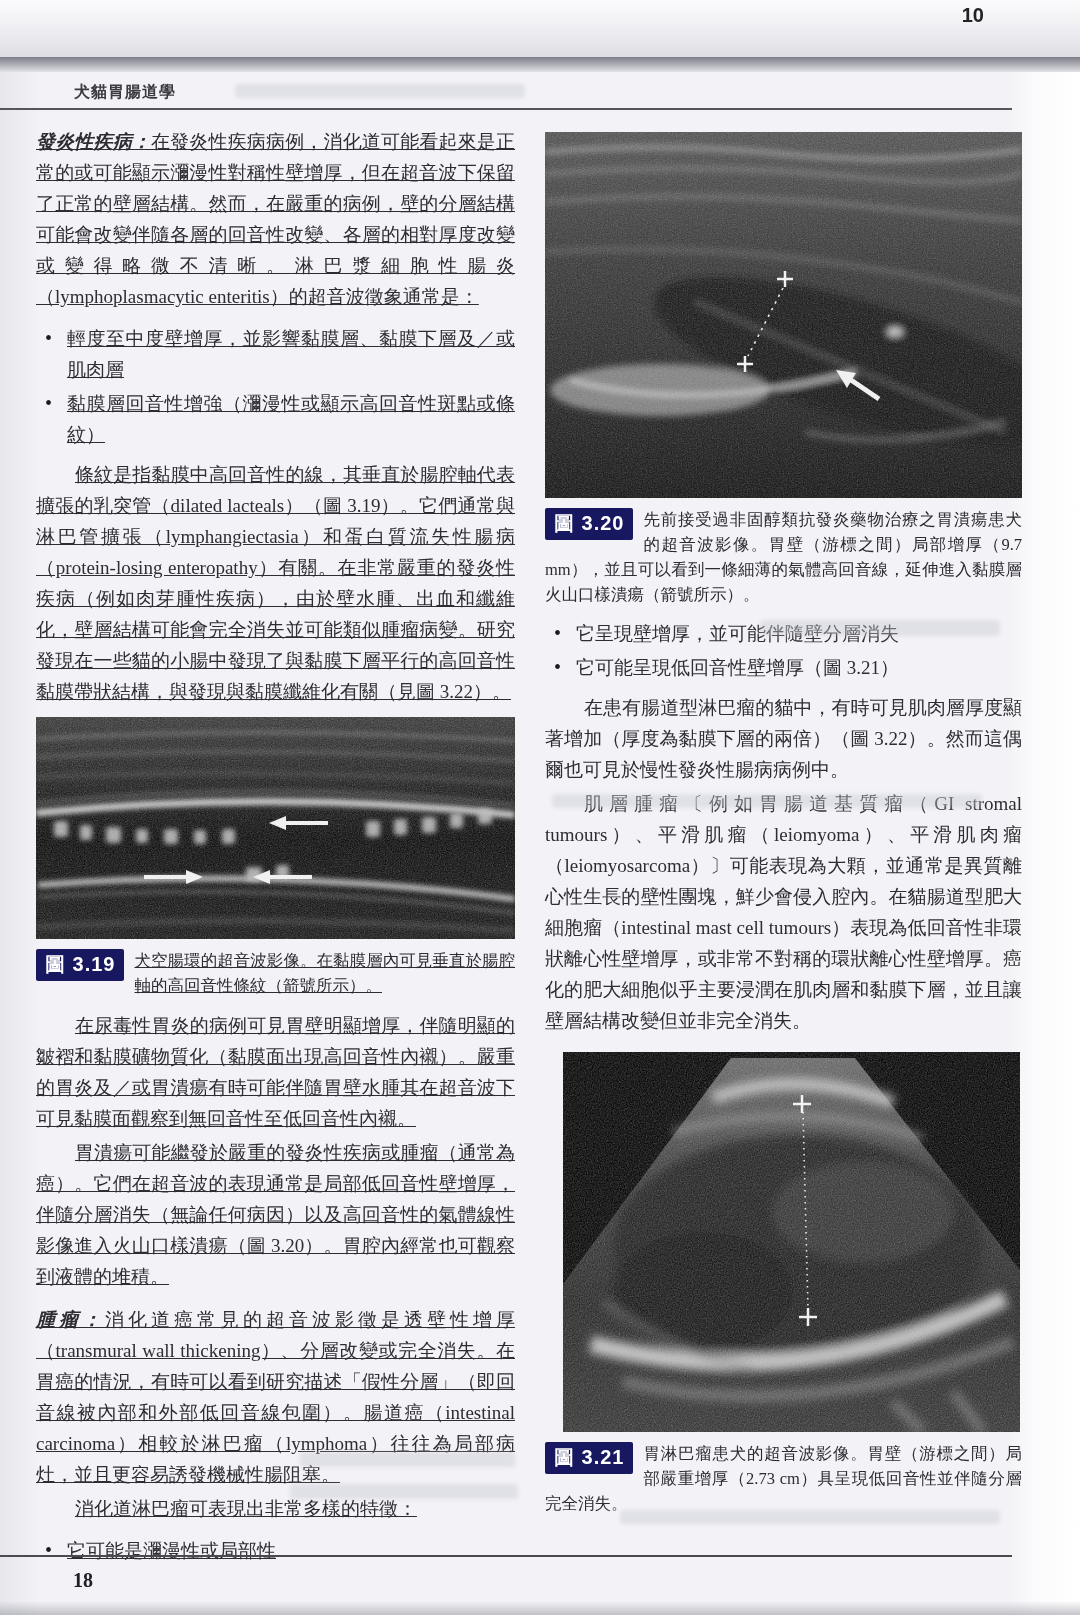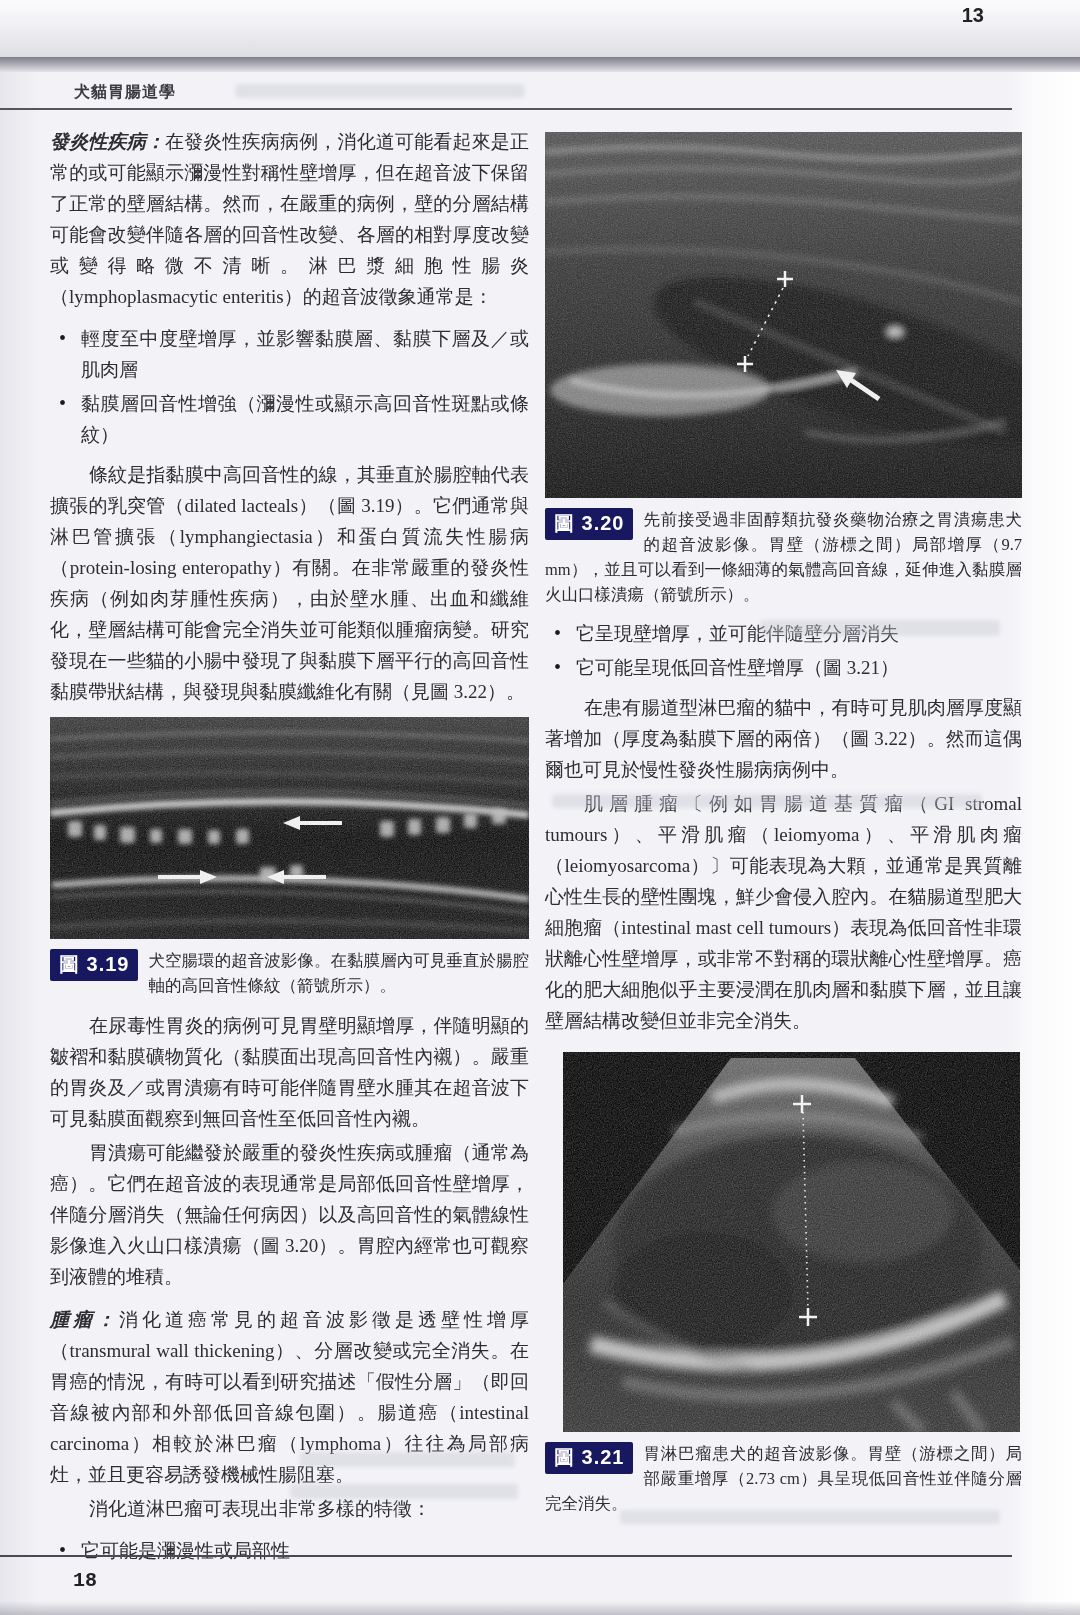--- a/index.html
+++ b/index.html
@@ -22,21 +22,21 @@
   .page{position:absolute;top:72px;left:0;right:0;bottom:0;
     background:linear-gradient(90deg,#e6e6ec 0px,#f3f3f7 42px,#f3f3f7 1008px,#fafafc 1032px,#ffffff 1080px);}
   .page::after{content:"";position:absolute;left:0;right:0;bottom:0;height:14px;
     background:linear-gradient(180deg,rgba(150,150,160,0) 0%,rgba(150,150,160,.55) 100%);}
 
   .running-header{position:absolute;top:10px;left:74px;
     font-family:"Liberation Sans",sans-serif;font-weight:bold;font-size:16px;color:#3a3a40;letter-spacing:1px;}
   .header-rule{position:absolute;top:36px;left:0;width:1012px;height:2px;background:#55555c;}
 
   .col{position:absolute;top:54px;color:#2d2d32;font-size:19px;line-height:31px;text-align:justify;}
-  .col-left{left:50px;width:479px;}
+  .col-left{left:36px;width:479px;text-decoration:underline;}
   .col-right{left:545px;width:477px;}
 
   .p{margin:0 0 3px 0;}
   .indent{text-indent:2.05em;}
   .lead{font-weight:bold;font-style:italic;}
   .gap-top{margin-top:12px;}
 
   .bullets{margin:11px 0 9px 0;}
   .bullet{position:relative;padding-left:31px;margin:0 0 3px 0;}
   .bullet::before{content:"\2022";position:absolute;left:9px;top:0;color:#1c1c1f;font-size:20px;}
@@ -44,32 +44,32 @@
   .fig{display:block;margin:10px 0 0 0;background:#111;}
   .fig svg{display:block;}
 
   .caption{margin:9px 0 0 0;font-size:16.5px;line-height:25px;color:#2b2b30;text-align:justify;}
   .fig-badge{float:left;margin:1px 10px 2px 0;background:#181860;color:#ffffff;
     font-family:"Liberation Sans",sans-serif;font-weight:bold;font-size:20px;
     padding:3px 9px 4px 9px;border-radius:2px;letter-spacing:1px;white-space:nowrap;}
 
   .footer-rule{position:absolute;top:1483px;left:0;width:1012px;height:2px;background:#4a4a52;}
   .footer-page-number{position:absolute;top:1497px;left:73px;
-    font-family:Liberation Mono, monospace;font-weight:bold;font-size:20px;color:#1f1f24;}
+    font-family:Liberation Serif, serif;font-weight:bold;font-size:20px;color:#1f1f24;}
 
   
   .ghost{position:absolute;background:#c6c6d2;opacity:.42;filter:blur(2px);border-radius:3px;}
 </style>
 </head>
 <body>
 
 <div class="scan">
 
   <div class="prev-strip">
-    <div class="top-page-number">13</div>
+    <div class="top-page-number">10</div>
   </div>
   <div class="page-gap"></div>
 
   <div class="page">
 
     <div class="running-header">犬貓胃腸道學</div>
     <div class="ghost" style="left:235px;top:12px;width:290px;height:14px"></div>
     <div class="header-rule"></div>
 
     <div class="col col-left">

